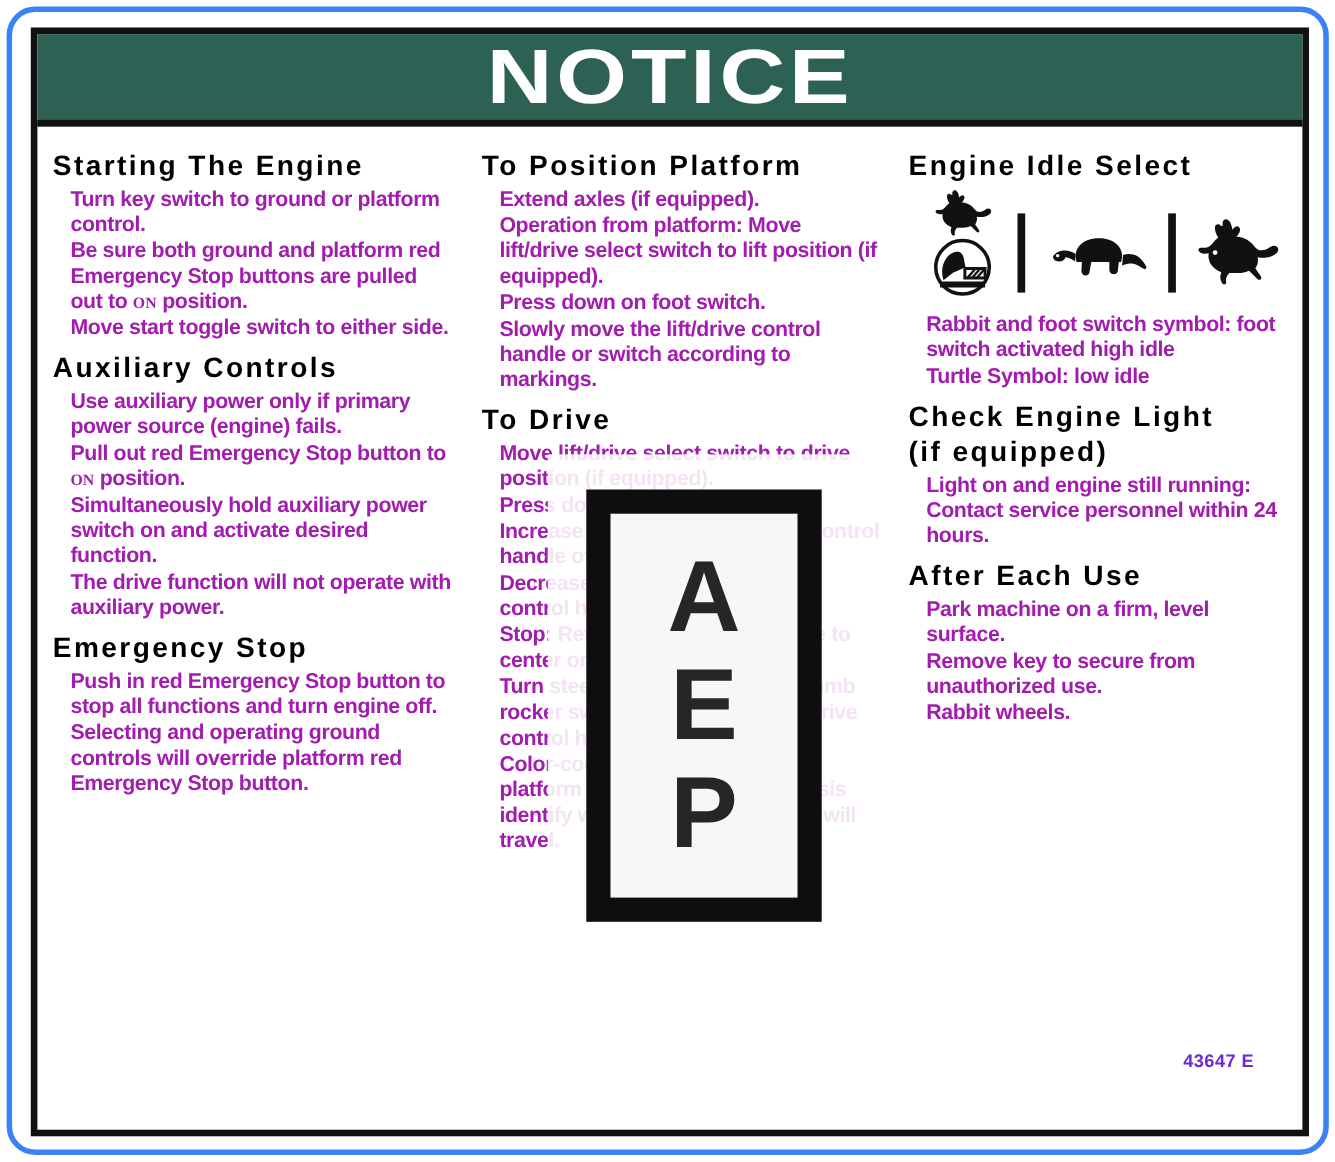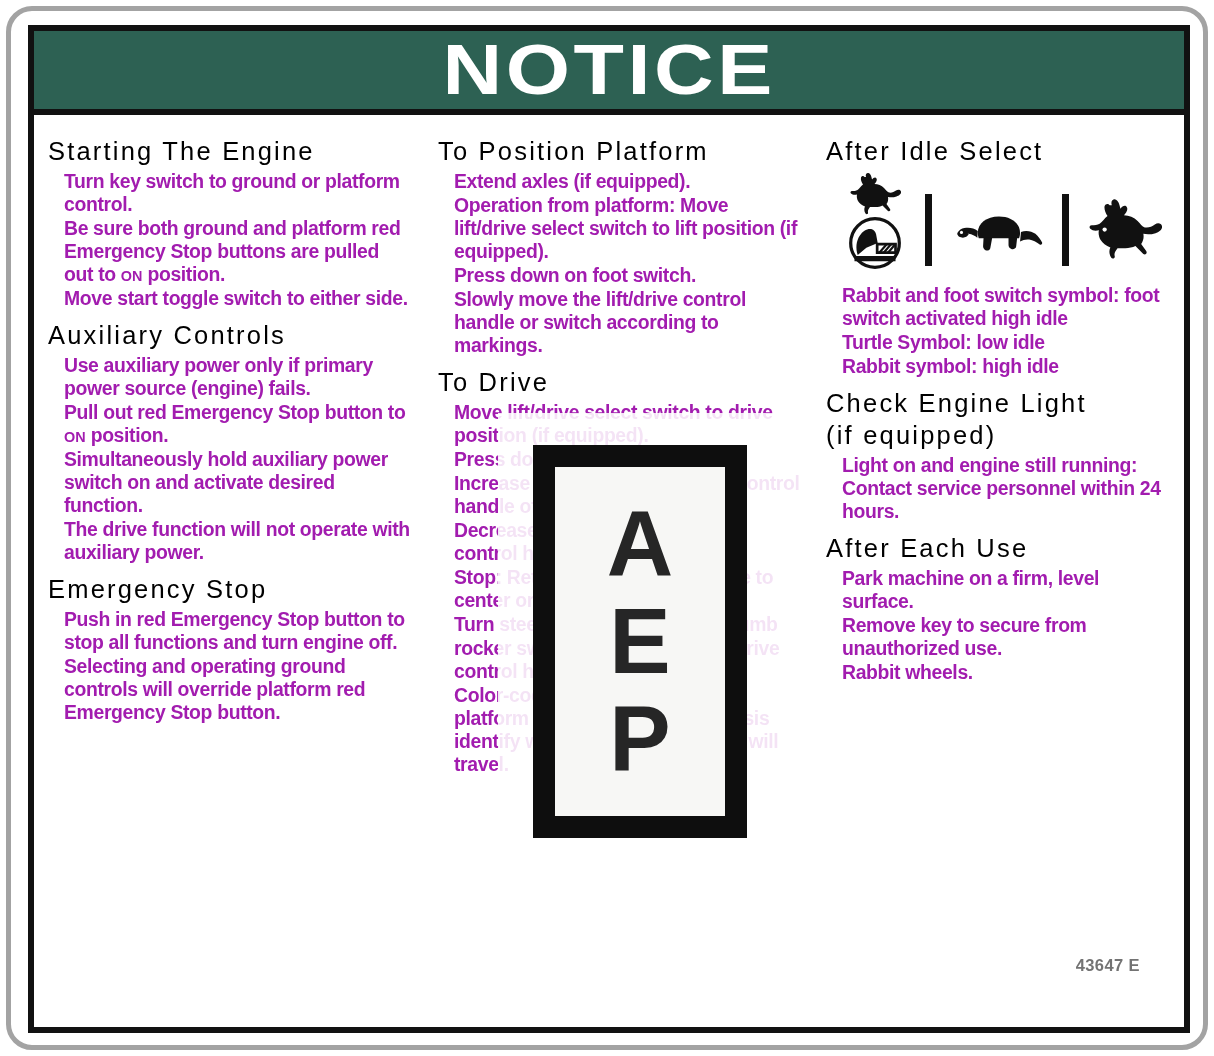--- a/index.html
+++ b/index.html
@@ -9,21 +9,21 @@
     height: 1056px;
     background: #ffffff;
     font-family: "Liberation Sans", sans-serif;
     overflow: hidden;
   }
 
   .decal-outer {
     position: absolute;
     left: 6px; top: 6px;
     width: 1202px; height: 1044px;
-    border: 5px solid #a3a3a3;
+    border: 5px solid #3b82f6;
     border-radius: 26px;
     background: #ffffff;
   }
 
   .decal-inner {
     position: absolute;
     left: 17px; top: 14px;
     width: 1162px; height: 1008px;
     border: 6px solid #111111;
     background: #ffffff;
@@ -57,21 +57,21 @@
 
   .col {
     padding: 0 12px 0 14px;
   }
   .col-1 { width: 390px; }
   .col-2 { width: 388px; }
   .col-3 { width: 372px; }
 
   h2.sec-head {
     font-size: 25.5px;
-    font-weight: normal;
+    font-weight: bold;
     letter-spacing: 2.2px;
     line-height: 1.12;
     margin: 0 0 4px 0;
     color: #000;
   }
 
   .sec-block { margin-bottom: 11px; }
   .sec-block:last-child { margin-bottom: 0; }
 
   p.para {
@@ -81,20 +81,21 @@
     color: #a21caf;
     margin: 0 0 1px 16px;
     letter-spacing: -0.35px;
   }
   p.para:last-child { margin-bottom: 0; }
 
   .smallcap {
     font-size: 14.4px;
     font-weight: bold;
     letter-spacing: 0;
+    font-family: Liberation Serif, serif;
   }
 
   
   .idle-symbols {
     display: flex;
     align-items: flex-end;
     height: 92px;
     margin: 12px 0 14px 22px;
     gap: 0;
   }
@@ -144,21 +145,21 @@
     font-family: "Liberation Sans", sans-serif;
   }
 
   .partno {
     position: absolute;
     right: 44px;
     bottom: 52px;
     font-size: 16.5px;
     font-weight: bold;
     letter-spacing: 0.4px;
-    color: #737373;
+    color: #6d28d9;
     text-align: right;
   }
 </style>
 </head>
 <body>
 
 <div class="decal-outer">
   <div class="decal-inner">
 
     <div class="notice-banner">
@@ -211,21 +212,21 @@
           <p class="para">Stop: Return drive control handle to center or release foot switch.</p>
           <p class="para">Turn steering wheels with the thumb rocker switch located on top of drive control handle.</p>
           <p class="para">Color-coded direction arrows on platform controls and drive chassis identify which direction machine will travel.</p>
         </div>
 
       </div>
 
       <div class="col col-3">
 
         <div class="sec-block">
-          <h2 class="sec-head">After  Idle  Select</h2>
+          <h2 class="sec-head">Engine  Idle  Select</h2>
 
           <div class="idle-symbols">
 
             <div class="sym-group rabbit-foot">
               <svg class="icon-svg" width="60" height="46" viewBox="0 0 120 92">
                 <path fill="#111" d="M36 10c-2-6 2-9 5-8 4 1 6 7 7 13 3-4 7-6 9-2 2 3-1 8-4 11 7 0 14 3 19 8 4 4 6 8 10 9 5 1 10-1 14-4 4-3 9-2 10 2 1 5-4 8-9 10-6 2-12 2-17 1 1 5 0 10-3 14l7 10c2 3-1 6-4 4l-11-11c-4 2-9 3-14 3H44c-3 4-5 7-4 11 1 3-3 5-5 2-3-5-3-10-1-14-6-2-11-6-14-11-2-4-3-9-2-13-4 1-9 1-12-2-2-2-1-5 2-5 4 0 8 0 11-2 4-3 7-8 11-11-3-4-5-10-4-14 1-3 5-4 7-1z"></path>
               </svg>
               <svg class="icon-svg" width="54" height="54" viewBox="0 0 100 100" style="margin-top:-2px;">
                 <circle cx="50" cy="50" r="45" fill="none" stroke="#111" stroke-width="6"></circle>
                 <path fill="#111" d="M18 72c-4-12-3-26 4-36 5-8 13-13 21-12 5 1 8 5 9 10l3 16-21 9-16 13z"></path>
@@ -262,21 +263,20 @@
               <svg class="icon-svg" width="86" height="66" viewBox="0 0 120 92">
                 <path fill="#111" d="M36 10c-2-6 2-9 5-8 4 1 6 7 7 13 3-4 7-6 9-2 2 3-1 8-4 11 7 0 14 3 19 8 4 4 6 8 10 9 5 1 10-1 14-4 4-3 9-2 10 2 1 5-4 8-9 10-6 2-12 2-17 1 1 5 0 10-3 14l7 10c2 3-1 6-4 4l-11-11c-4 2-9 3-14 3H44c-3 4-5 7-4 11 1 3-3 5-5 2-3-5-3-10-1-14-6-2-11-6-14-11-2-4-3-9-2-13-4 1-9 1-12-2-2-2-1-5 2-5 4 0 8 0 11-2 4-3 7-8 11-11-3-4-5-10-4-14 1-3 5-4 7-1z"></path>
                 <circle cx="26" cy="44" r="3" fill="#fff"></circle>
               </svg>
             </div>
 
           </div>
 
           <p class="para">Rabbit and foot switch symbol: foot switch activated high idle</p>
           <p class="para">Turtle Symbol: low idle</p>
-          <p class="para">Rabbit symbol: high idle</p>
         </div>
 
         <div class="sec-block">
           <h2 class="sec-head">Check  Engine  Light</h2>
           <h2 class="sec-head">(if  equipped)</h2>
           <p class="para">Light on and engine still running: Contact service personnel within 24 hours.</p>
         </div>
 
         <div class="sec-block">
           <h2 class="sec-head">After  Each  Use</h2>

